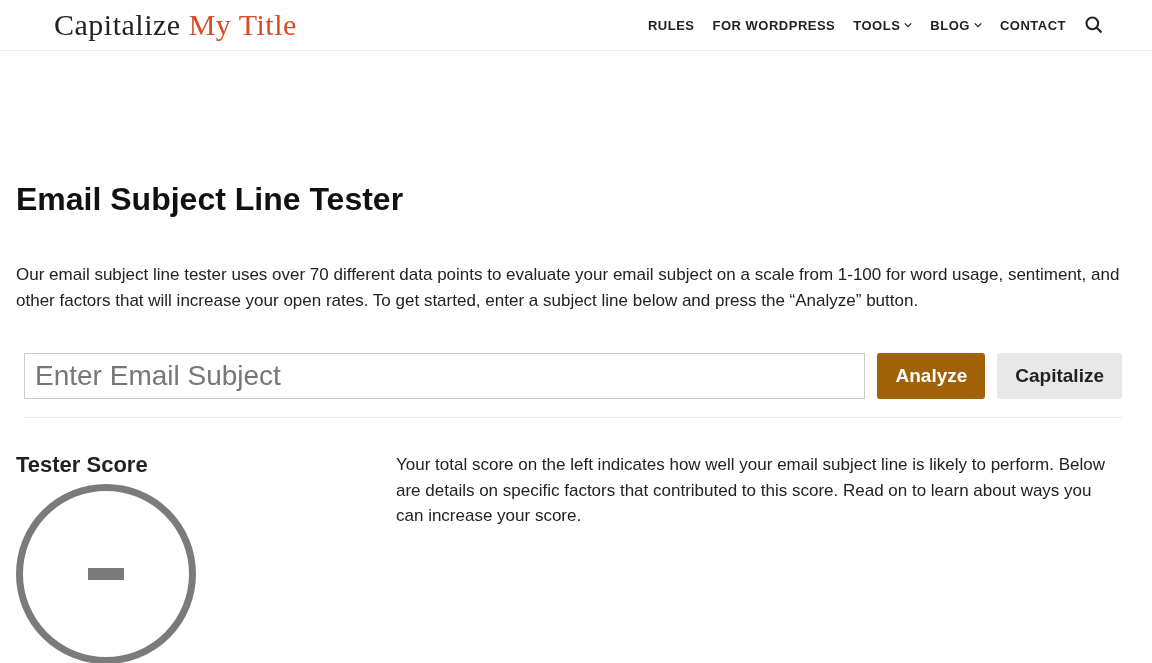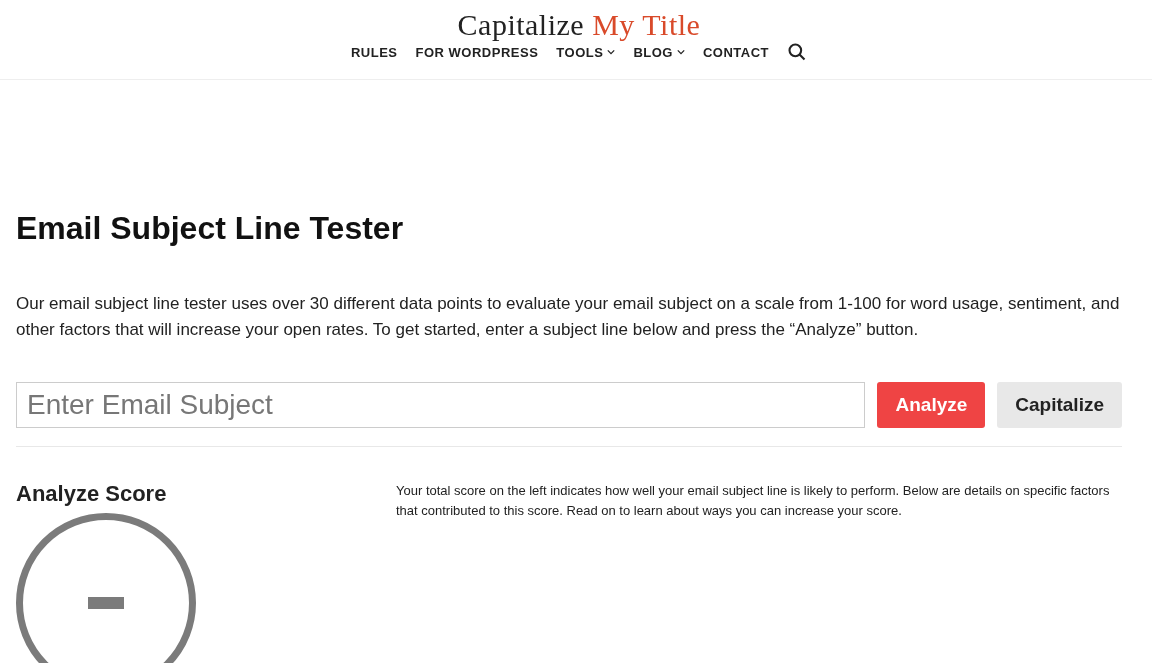--- a/index.html
+++ b/index.html
@@ -6,23 +6,22 @@
     body {
       font-family: -apple-system, BlinkMacSystemFont, "Segoe UI", Verdana, sans-serif;
       background: #fff;
       color: #222;
       width: 1152px;
     }
     header {
       display: flex;
       align-items: center;
       justify-content: space-between;
-      padding: 8px 48px 17px 54px;
+      padding: 8px 48px 8px 54px;
       border-bottom: 1px solid #eee;
-      flex-direction: column;
     }
     .logo {
       font-family: Georgia, "Times New Roman", serif;
       font-size: 30px;
       font-weight: 400;
       letter-spacing: 0.5px;
     }
     .logo-dark { color: #222; }
     .logo-accent { color: #d94a2a; }
     nav {
@@ -66,20 +65,21 @@
       margin-bottom: 40px;
       font-family: Verdana, Geneva, sans-serif;
     }
     .input-row {
       display: flex;
       gap: 12px;
       align-items: stretch;
       padding-bottom: 18px;
       border-bottom: 1px solid #e8e8e8;
       margin-bottom: 34px;
+      margin-left: 8px;
     }
     .subject-input {
       flex: 1;
       border: 1px solid #ccc;
       font-size: 28px;
       color: #777;
       padding: 4px 10px;
       height: 46px;
       font-family: inherit;
       outline: none;
@@ -88,21 +88,21 @@
     .btn {
       border: none;
       font-size: 19px;
       font-weight: 600;
       padding: 0 18px;
       height: 46px;
       cursor: pointer;
       border-radius: 3px;
     }
     .btn-primary {
-      background: #ef4444;
+      background: #a16207;
       color: #fff;
     }
     .btn-secondary {
       background: #e8e8e8;
       color: #222;
     }
     .score-row {
       display: flex;
       gap: 40px;
       align-items: flex-start;
@@ -122,21 +122,21 @@
       align-items: center;
       justify-content: center;
     }
     .score-dash {
       width: 36px;
       height: 12px;
       background: #7b7b7b;
     }
     .score-desc {
       flex: 1;
-      font-size: 13px;
+      font-size: 17px;
       line-height: 1.5;
       color: #222;
       font-family: Verdana, Geneva, sans-serif;
       padding-top: 0;
     }
   </style>
 </head>
 <body>
 
 <header>
@@ -163,30 +163,30 @@
       <svg width="20" height="20" viewBox="0 0 24 24" fill="none" stroke="#222" stroke-width="2.5">
           <circle cx="10" cy="10" r="7"></circle>
           <line x1="15" y1="15" x2="21" y2="21"></line>
         </svg>
     </span>
   </nav>
 </header>
 
 <main>
   <h1 class="page-title">Email Subject Line Tester</h1>
-  <p class="intro">Our email subject line tester uses over 30 different data points to evaluate your email subject on a scale from 1-100 for word usage,  sentiment, and other factors that will increase your open rates. To get started, enter a subject line below and press the “Analyze” button.</p>
+  <p class="intro">Our email subject line tester uses over 70 different data points to evaluate your email subject on a scale from 1-100 for word usage,  sentiment, and other factors that will increase your open rates. To get started, enter a subject line below and press the “Analyze” button.</p>
 
   <div class="input-row">
     <input class="subject-input" type="text" placeholder="Enter Email Subject" style="">
     <button class="btn btn-primary">Analyze</button>
     <button class="btn btn-secondary">Capitalize</button>
   </div>
 
   <div class="score-row">
     <div class="score-block">
-      <div class="score-title">Analyze Score</div>
+      <div class="score-title">Tester Score</div>
       <div class="score-ring">
         <div class="score-dash"></div>
       </div>
     </div>
     <p class="score-desc">Your total score on the left indicates how well your email subject line is likely to perform. Below are details on specific factors that contributed to this score. Read on to learn about ways you can increase your score.</p>
   </div>
 </main>
 
 </body></html>

